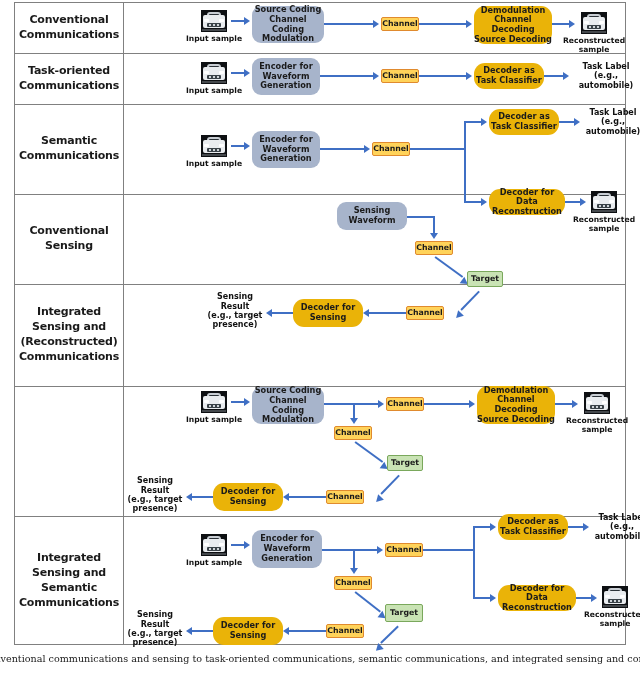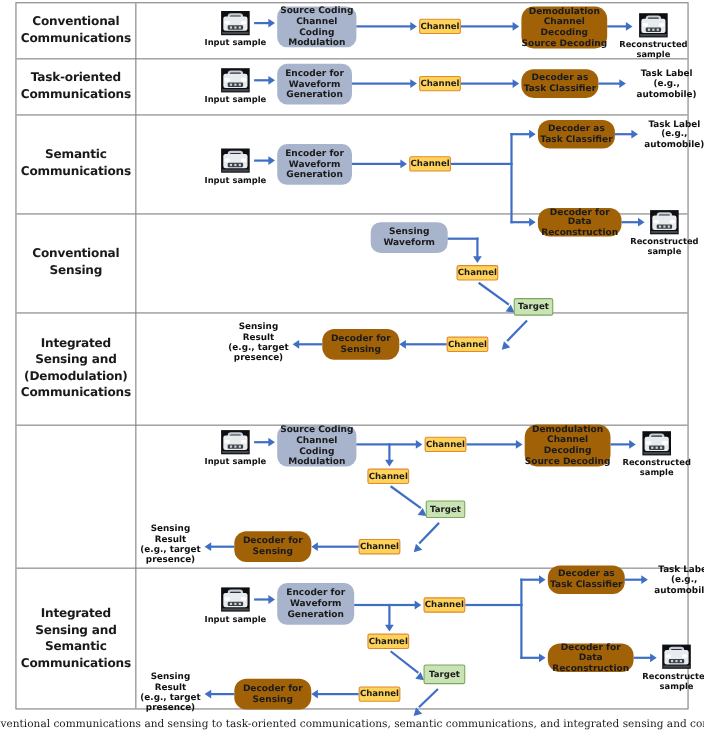--- a/index.html
+++ b/index.html
@@ -24,21 +24,21 @@
     text-align:center;font-weight:bold;font-size:11px;line-height:1.35;
     letter-spacing:-0.2px;
   }
 
   
   .canvas{position:absolute;left:108px;top:0;right:0;bottom:0;}
   .node{position:absolute;box-sizing:border-box;display:flex;align-items:center;
         justify-content:center;text-align:center;font-weight:bold;line-height:1.18;}
 
   .n-blue{background:#a7b4cb;border-radius:9px;color:#1b1b1b;font-size:8.2px;}
-  .n-orange{background:#a16207;border-radius:11px;color:#1b1b1b;font-size:8.2px;}
+  .n-orange{background:#eab308;border-radius:11px;color:#1b1b1b;font-size:8.2px;}
   .n-yellow{background:#ffd35a;border:1.1px solid #e08a2e;border-radius:2px;
             color:#1b1b1b;font-size:7.8px;}
   .n-green{background:#c9e3b4;border:1.1px solid #7aa85c;border-radius:2px;
            color:#1b1b1b;font-size:7.8px;}
   .n-text{color:#111;font-size:8px;font-weight:bold;background:transparent;}
 
   
   .thumb{position:absolute;width:26px;height:22px;background:#0d0f12;
          overflow:hidden;}
   .thumb .body{position:absolute;left:2px;top:5px;width:22px;height:13px;
@@ -106,21 +106,21 @@
       <div><span>Semantic</span><br>
            <span>Communications</span></div>
     </div>
     <div class="rowlabel" style="top:191px;height:90px">
       <div><span>Conventional</span><br>
            <span>Sensing</span></div>
     </div>
     <div class="rowlabel" style="top:281px;height:102px">
       <div><span>Integrated</span><br>
            <span>Sensing and</span><br>
-           <span>(Demodulation)</span><br>
+           <span>(Reconstructed)</span><br>
            <span>Communications</span></div>
     </div>
     <div class="rowlabel" style="top:513px;height:130px">
       <div><span>Integrated</span><br>
            <span>Sensing and</span><br>
            <span>Semantic</span><br>
            <span>Communications</span></div>
     </div>
 
     <div class="canvas">

